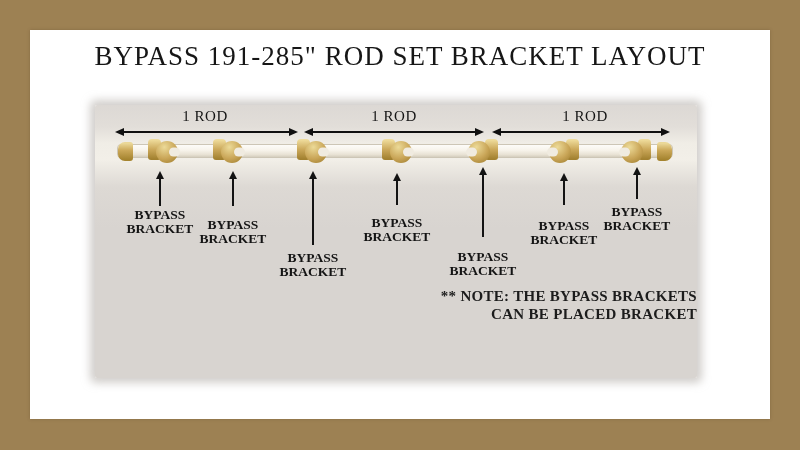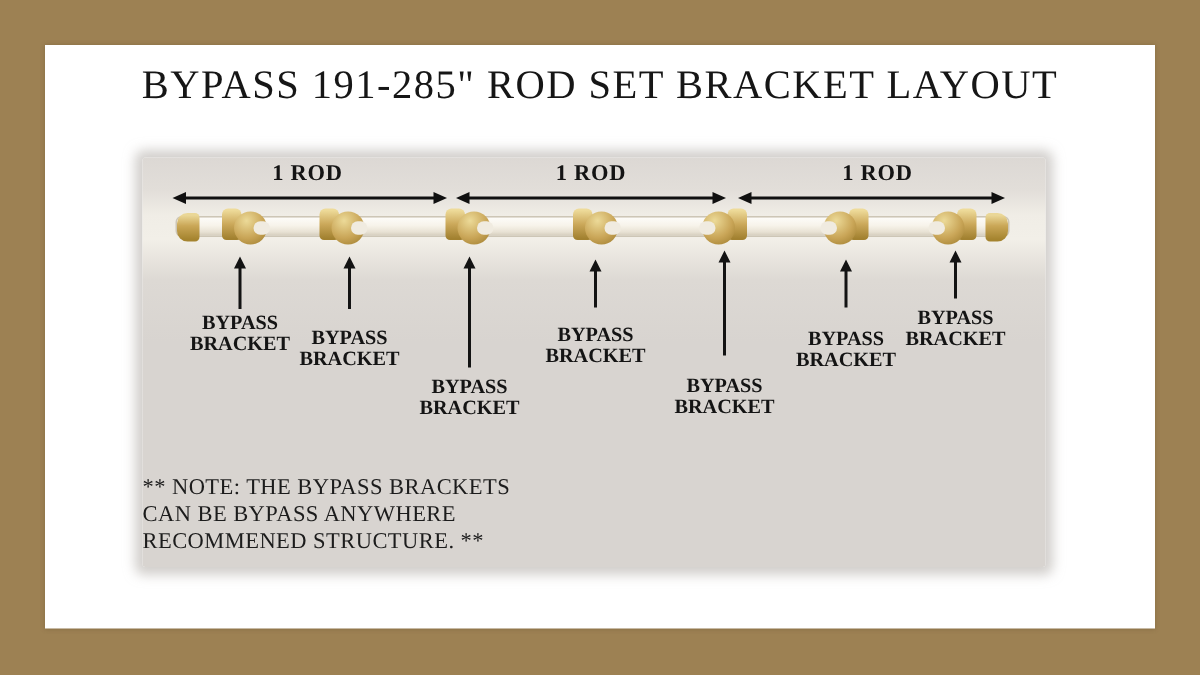--- a/index.html
+++ b/index.html
@@ -7,21 +7,21 @@
        background:#9d8153;font-family:"Liberation Serif",serif;}
   .page{position:absolute;left:30px;top:30px;width:740px;height:389px;
         background:#ffffff;box-shadow:0 0 3px rgba(90,70,40,.35);}
   .title{position:absolute;left:30px;top:41px;width:740px;text-align:center;
          font-size:27px;letter-spacing:1px;color:#161616;}
   .panel{position:absolute;left:95px;top:105px;width:602px;height:273px;
          background:linear-gradient(180deg,#dcd8d4 0%,#e2ded9 8%,#f0ede6 14%,
                     #f2efe8 20%,#ddd9d4 30%,#d8d4d0 45%,#d8d4d0 100%);
          box-shadow:0 0 8px 5px rgba(186,181,176,.65);border-radius:2px;}
   .rodlabel{position:absolute;transform:translateX(-50%);
-            font-weight:bold;font-size:15px;letter-spacing:.5px;color:#141414;white-space:nowrap;}
+            font-weight:normal;font-size:15px;letter-spacing:.5px;color:#141414;white-space:nowrap;}
   .dimarrow{position:absolute;height:2px;background:#101010;}
   .dimarrow::before{content:"";position:absolute;left:-8px;top:-3.5px;
             border:4.5px solid transparent;border-left:0;border-right:9px solid #101010;}
   .dimarrow::after{content:"";position:absolute;right:-8px;top:-3.5px;
             border:4.5px solid transparent;border-right:0;border-left:9px solid #101010;}
   .rod{position:absolute;border-radius:4px;box-sizing:border-box;
        background:linear-gradient(180deg,#fdfcf9 0%,#f7f3ea 45%,#e8e2d4 80%,#d5cebe 100%);
        border:1px solid #cdc6b6;}
   .endcap{position:absolute;top:142px;width:15px;height:19px;
           background:linear-gradient(180deg,#ead797 8%,#caa757 45%,#a5842f 92%);}
@@ -38,22 +38,22 @@
   .bracket.left .cring{right:9px;}
   .cring::after{content:"";position:absolute;top:50%;transform:translateY(-50%);
          width:11px;height:9px;background:#f0ebe0;border-radius:5px;}
   .bracket.right .cring::after{right:-2px;}
   .bracket.left .cring::after{left:-2px;}
   .uparrow{position:absolute;width:2px;background:#131313;}
   .uparrow::before{content:"";position:absolute;top:-7px;left:-3.5px;
          border:4.5px solid transparent;border-top:0;border-bottom:8px solid #131313;}
   .blabel{position:absolute;transform:translateX(-50%);text-align:center;
           font-weight:bold;font-size:13.5px;line-height:14px;color:#141414;white-space:nowrap;}
-  .note{position:absolute;left:95px;top:316px;width:602px;text-align:left;
-        font-weight:normal;font-size:15px;line-height:18px;letter-spacing:.3px;color:#1c1c1c;}
+  .note{position:absolute;left:95px;top:287px;width:602px;text-align:right;
+        font-weight:bold;font-size:15px;line-height:18px;letter-spacing:.3px;color:#1c1c1c;}
 </style>
 </head>
 <body>
 
 <div class="page"></div>
 
 <div class="title">BYPASS 191-285" ROD SET BRACKET LAYOUT</div>
 
 <div class="panel"></div>
 
@@ -127,15 +127,14 @@
     </div>
     <div class="uparrow" style="left: 636px; top: 174px; height: 25px;"></div>
     <div class="blabel" style="left: 637px; top: 205px;">
       <div>BYPASS</div>
       <div>BRACKET</div>
     </div>
   </div>
 
 <div class="note">
   <div>** NOTE: THE BYPASS BRACKETS</div>
-  <div>CAN BE BYPASS ANYWHERE</div>
-  <div>RECOMMENED STRUCTURE. **</div>
+  <div>CAN BE PLACED BRACKET</div>
 </div>
 
 </body></html>

